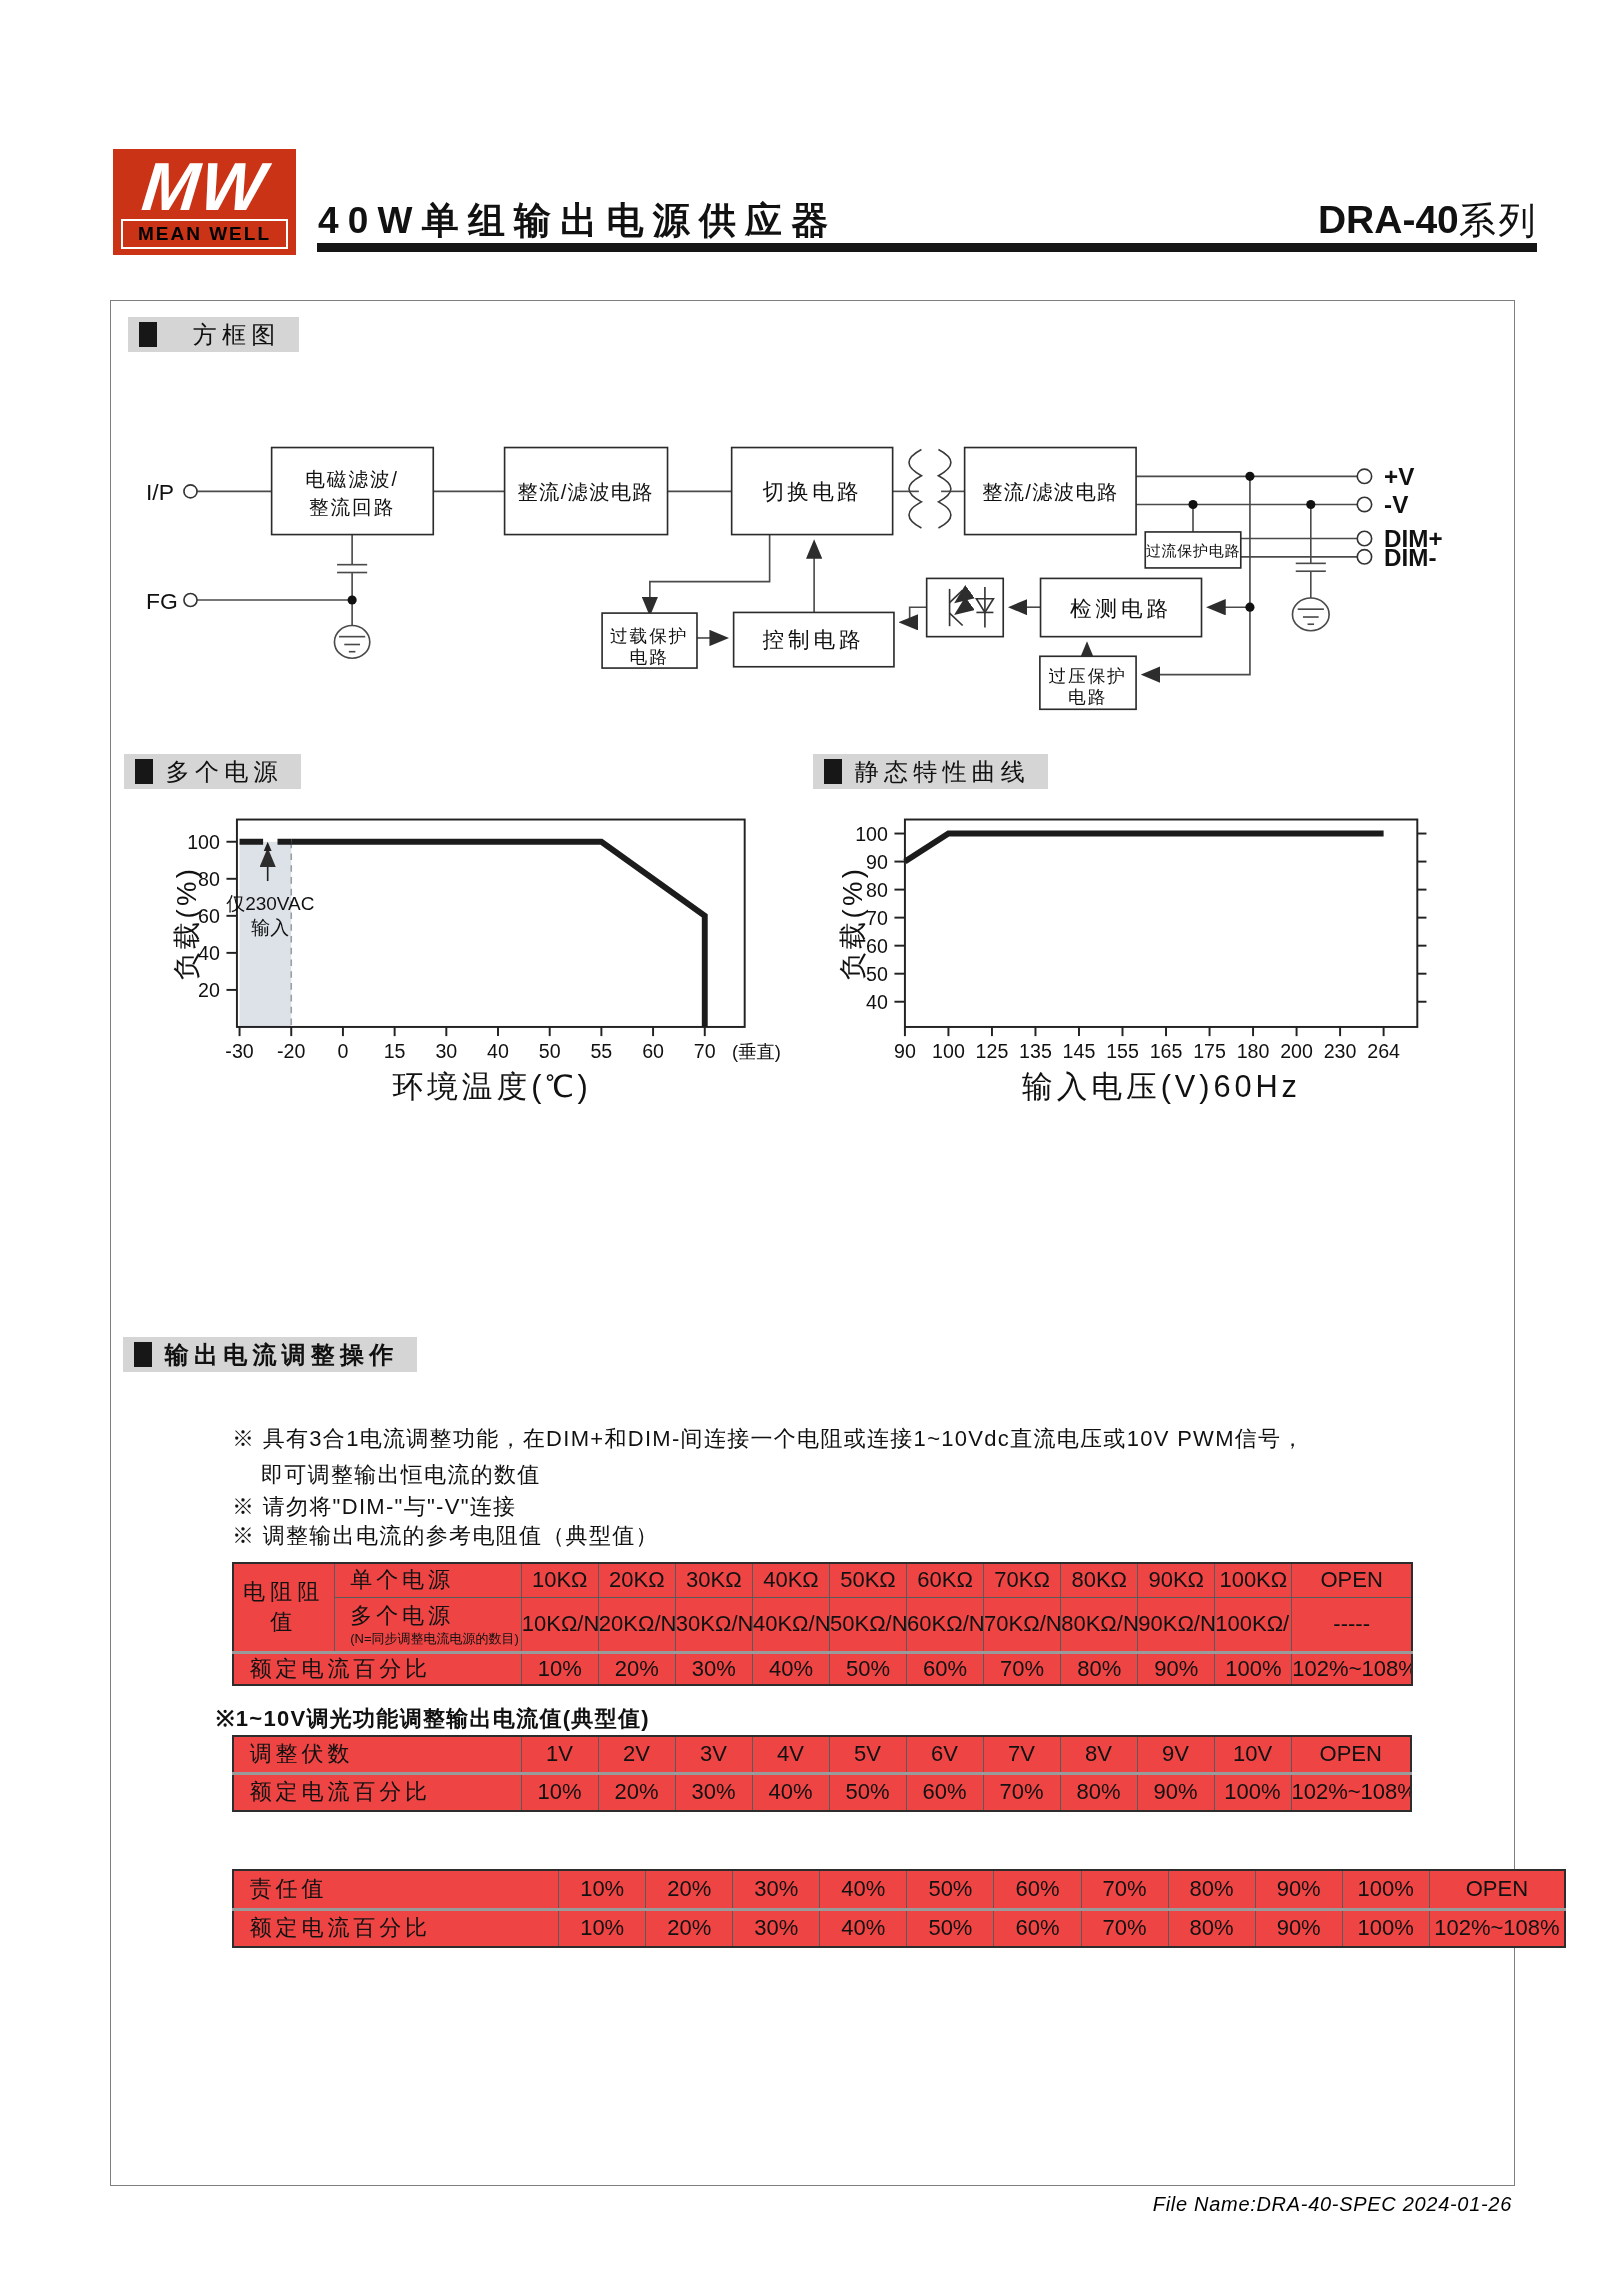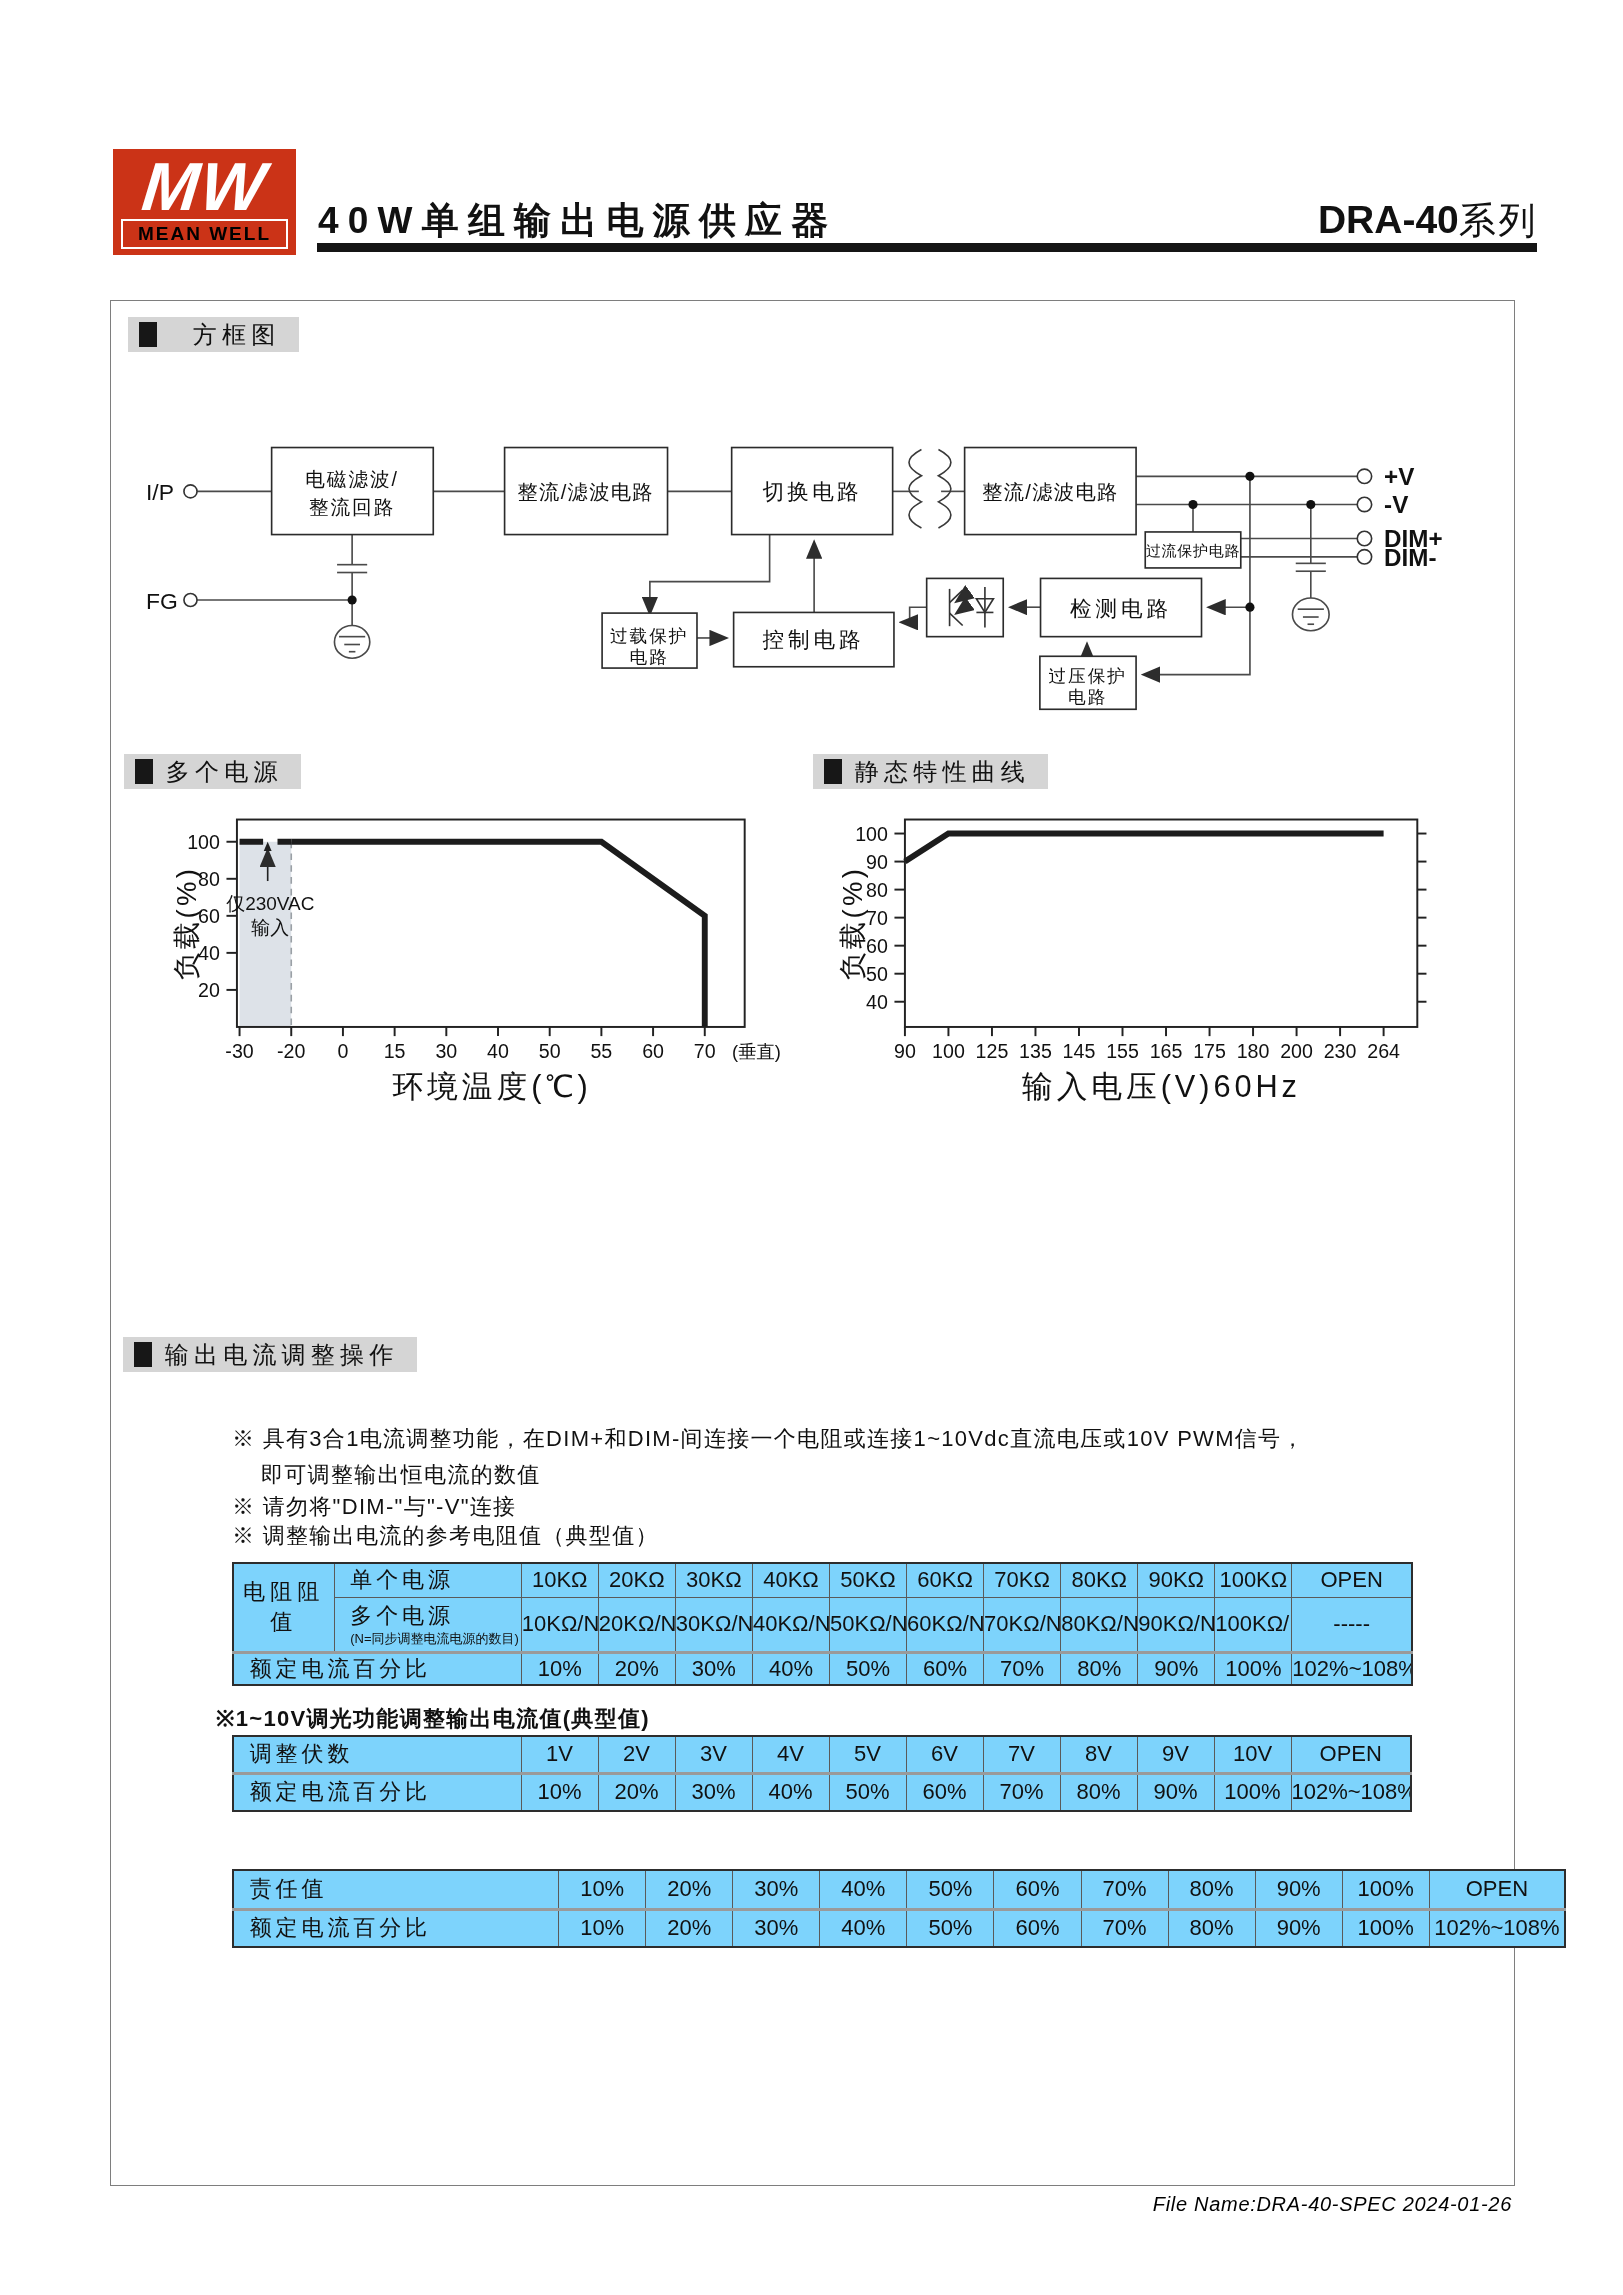--- a/index.html
+++ b/index.html
@@ -21,21 +21,21 @@
   
   .frame{left:110px;top:300px;width:1403px;height:1884px;border:1.3px solid #7e7e7e;}
   
   .seclabel{background:#d5d5d5;display:flex;align-items:center;gap:13px;height:35px;
             padding:0 18.3px 0 10.5px;font-size:24px;letter-spacing:5.2px;white-space:nowrap;}
   .seclabel .sq{display:inline-block;width:18.3px;height:25px;background:#171717;}
   
   .note{font-size:22px;letter-spacing:1.3px;white-space:nowrap;}
   .tab-heading{font-size:22px;font-weight:700;letter-spacing:1.3px;white-space:nowrap;}
   
-  .vtab{border-collapse:collapse;table-layout:fixed;background:#7dd3fc;border:2px solid #2d2d2d;}
+  .vtab{border-collapse:collapse;table-layout:fixed;background:#ef4444;border:2px solid #2d2d2d;}
   .vtab td{border:1.3px solid #5a5a5a;font-size:22px;text-align:center;color:#111;padding:0;overflow:hidden;}
   .vtab td.lblg{letter-spacing:5.2px;}
   .vtab td.lbls{text-align:left;padding-left:15.7px;letter-spacing:3.9px;}
   .vtab td.lbl3{text-align:left;padding-left:15.7px;letter-spacing:3.9px;}
   .vtab td.sep{border-top:3.9px solid #9a9a9a;}
   .vtab .cellnote{font-size:13px;letter-spacing:0;line-height:15.7px;}
   
   svg text{font-family:"Liberation Sans", sans-serif;fill:#111;}
   .footer{top:2193px;right:111px;font-size:20px;font-style:italic;color:#000000;letter-spacing:0.7px;}
 </style>
@@ -62,21 +62,21 @@
     <span>方框图</span>
   </div>
   <div class="abs seclabel" style="left:124px;top:754px;">
     <span class="sq"></span>
     <span>多个电源</span>
   </div>
   <div class="abs seclabel" style="left:813px;top:754px;align-items:center;">
     <span class="sq"></span>
     <span>静态特性曲线</span>
   </div>
-  <div class="abs seclabel" style="left:123px;top:1337px;">
+  <div class="abs seclabel" style="left:123px;top:1337px;font-weight:bold;">
     <span class="sq"></span>
     <span>输出电流调整操作</span>
   </div>
 
   <svg class="abs" style="left:110px;top:300px;" width="1403" height="583" viewBox="0 0 2144 890">
     <defs>
       <marker id="ah" markerWidth="12" markerHeight="10" refX="10" refY="5" orient="auto">
         <path d="M0,0 L12,5 L0,10 z" fill="#2d2d2d"></path>
       </marker>
     </defs>

